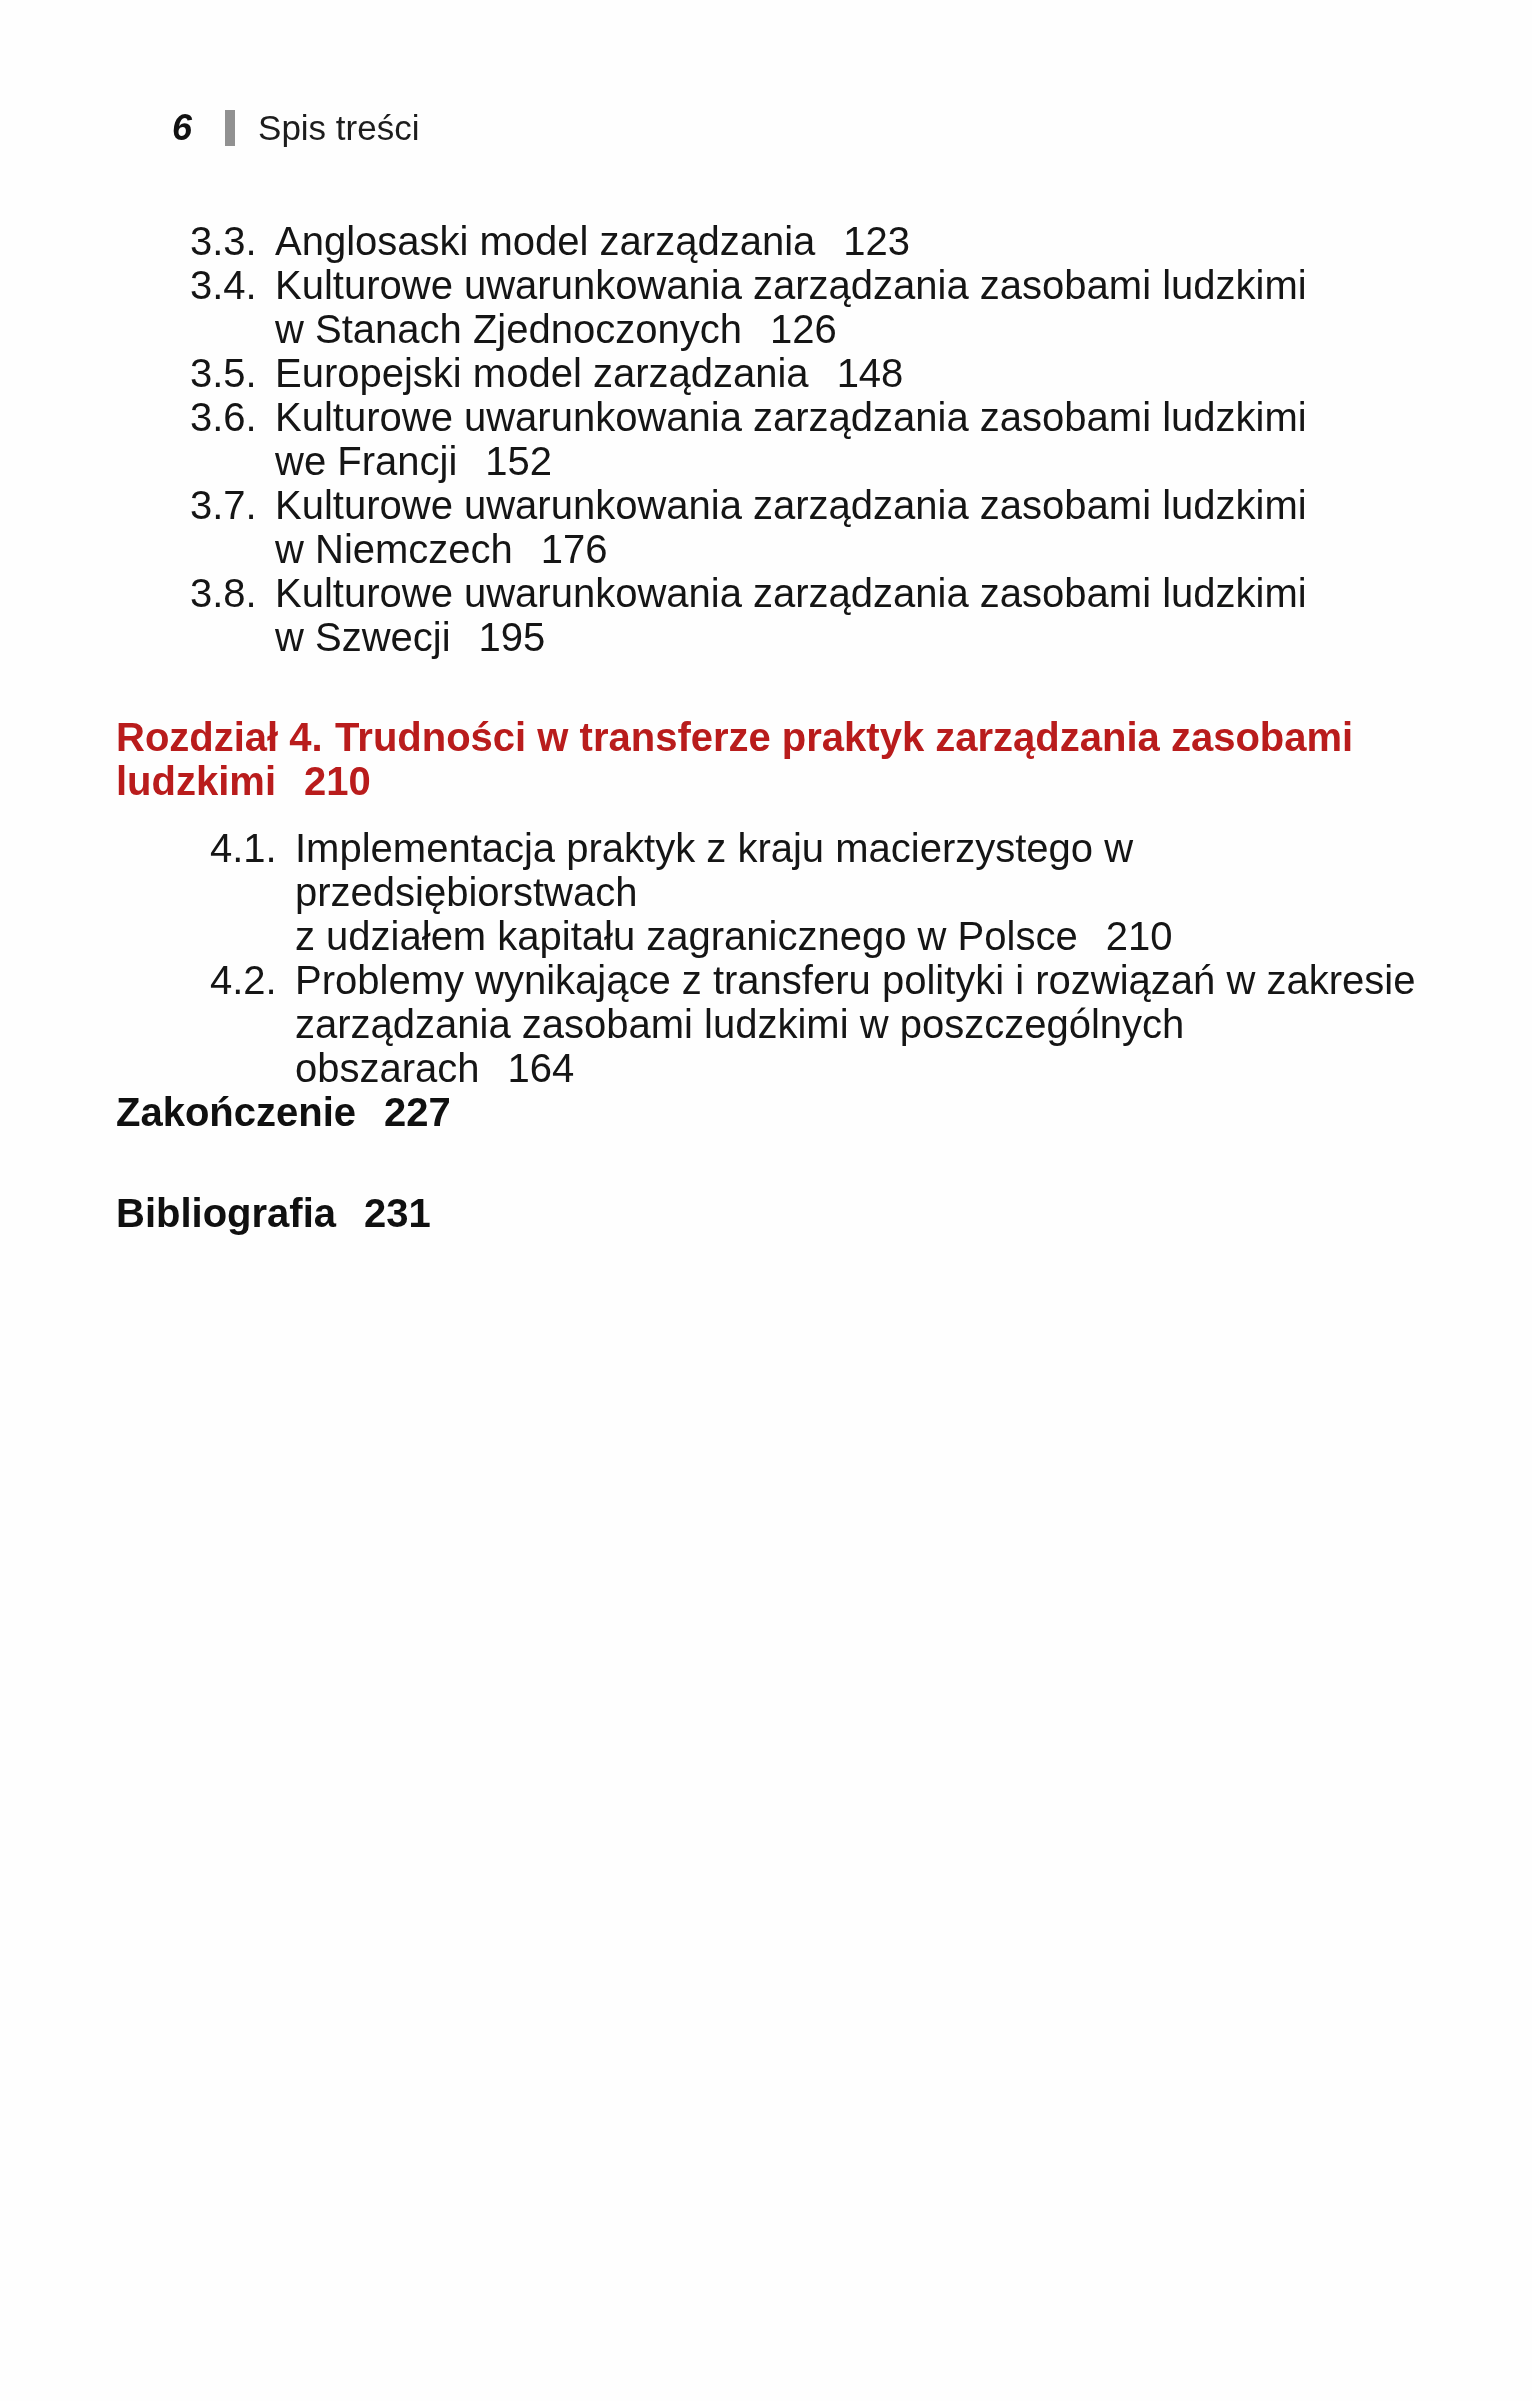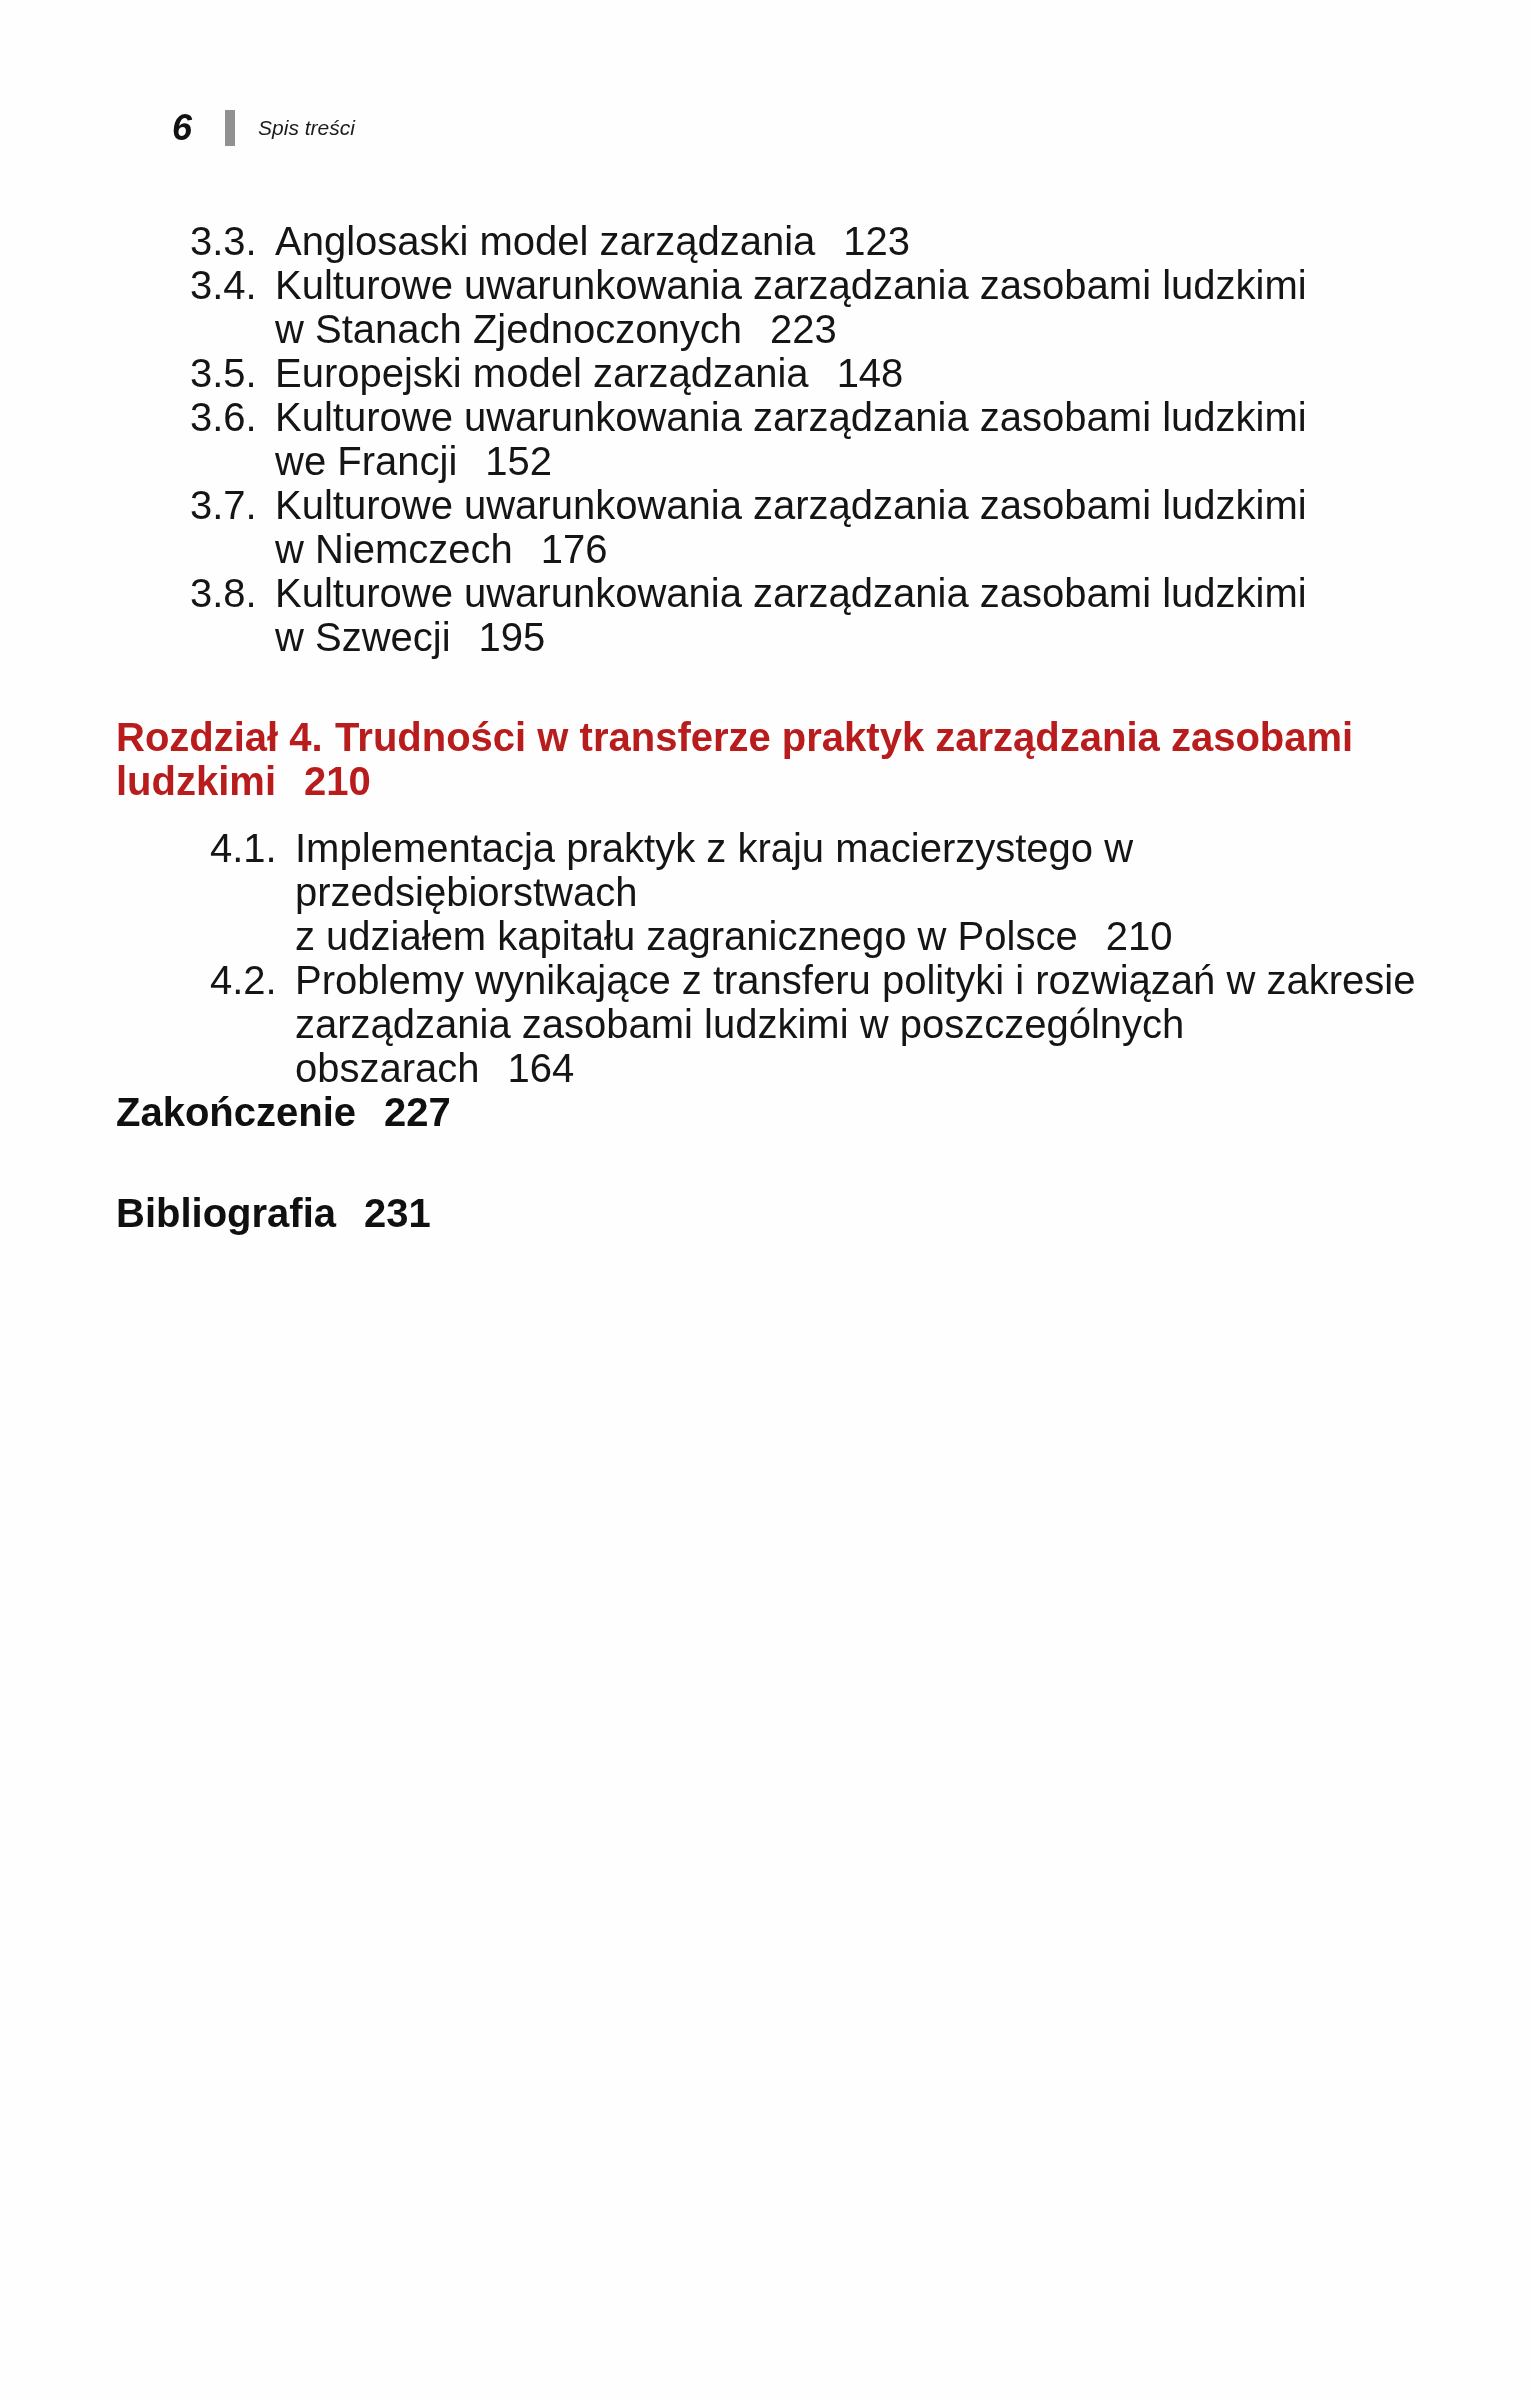--- a/index.html
+++ b/index.html
@@ -26,22 +26,21 @@
       font-style: italic;
       color: #111;
     }
     .hdr-bar {
       width: 10px;
       height: 36px;
       background: #919191;
       margin: 0 23px 0 33px;
     }
     .hdr-title {
-      font-size: 21px;
-      font-style: italic;
+      font-size: 35px;
       color: #1d1d1d;
     }
     .toc {
       position: absolute;
       top: 219px;
       left: 116px;
       width: 1347px;
       font-size: 40px;
       line-height: 44px;
     }
@@ -77,21 +76,21 @@
 
   <div class="entries">
 
     <div class="entry">
       <span class="num">3.3.</span>
       <span class="body"><span>Anglosaski model zarządzania</span><span class="pg">123</span></span>
     </div>
 
     <div class="entry">
       <span class="num">3.4.</span>
-      <span class="body"><span>Kulturowe uwarunkowania zarządzania zasobami ludzkimi</span><br><span>w Stanach Zjednoczonych</span><span class="pg">223</span></span>
+      <span class="body"><span>Kulturowe uwarunkowania zarządzania zasobami ludzkimi</span><br><span>w Stanach Zjednoczonych</span><span class="pg">126</span></span>
     </div>
 
     <div class="entry">
       <span class="num">3.5.</span>
       <span class="body"><span>Europejski model zarządzania</span><span class="pg">148</span></span>
     </div>
 
     <div class="entry">
       <span class="num">3.6.</span>
       <span class="body"><span>Kulturowe uwarunkowania zarządzania zasobami ludzkimi</span><br><span>we Francji</span><span class="pg">152</span></span>

